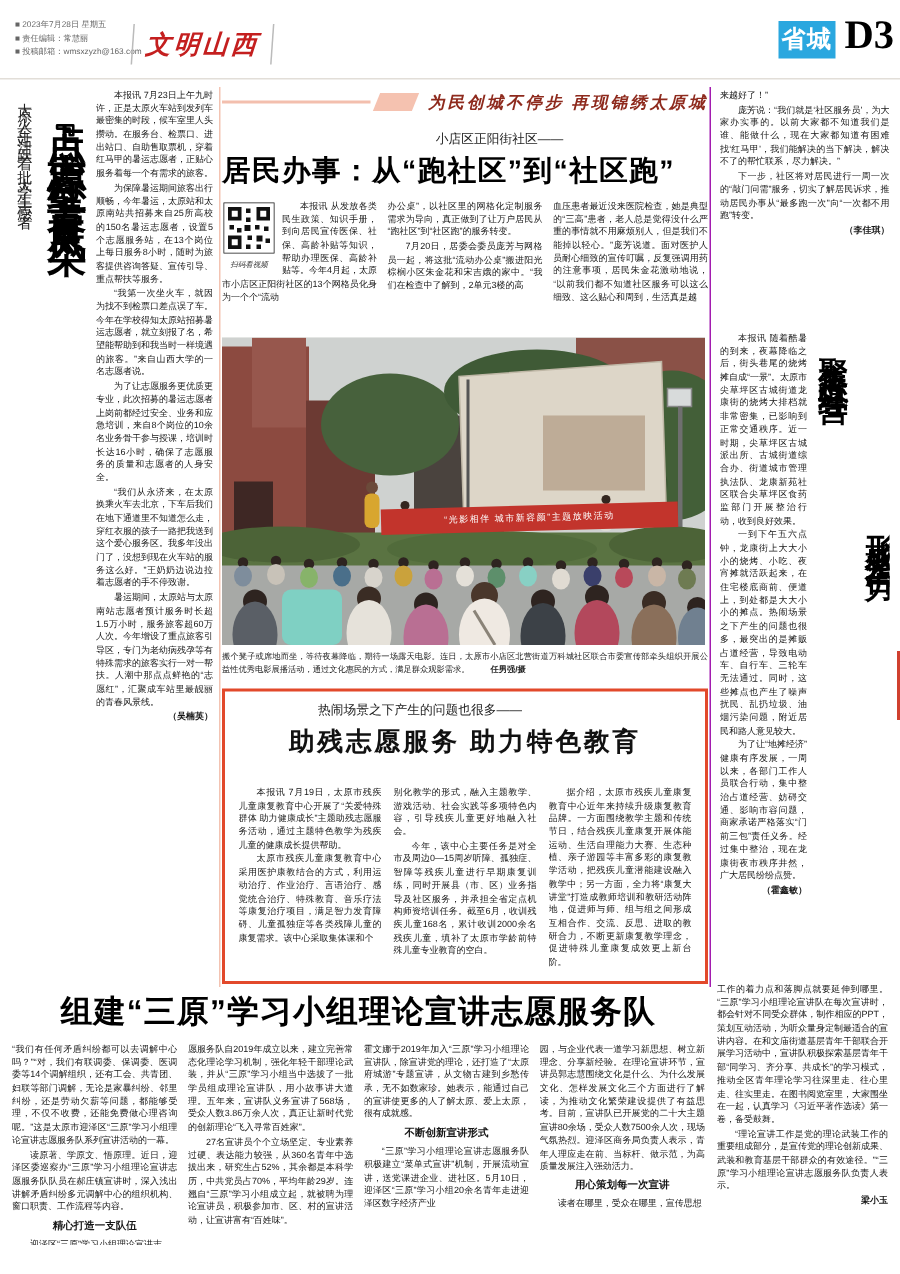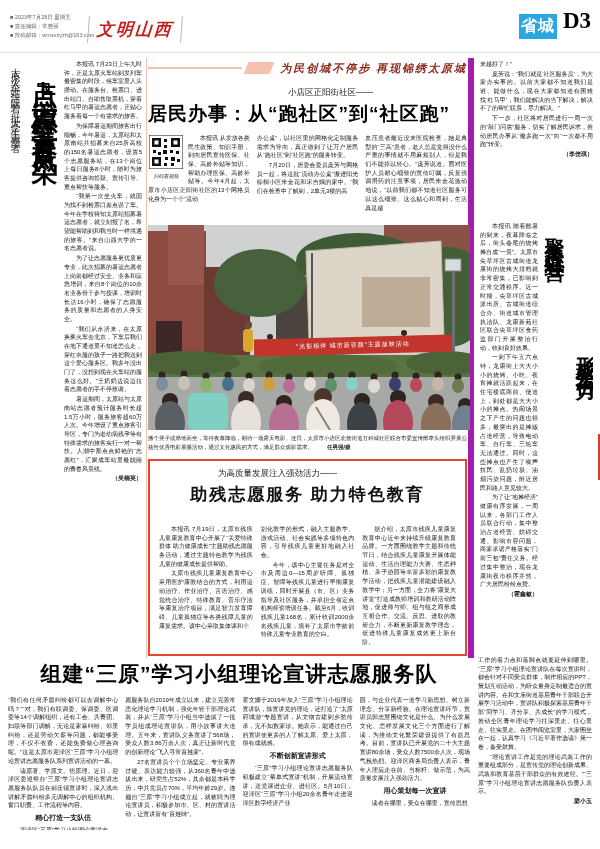--- a/index.html
+++ b/index.html
@@ -6,35 +6,35 @@
   #page{position:relative;width:600px;height:849px;background:#ffffff;overflow:hidden;
         font-family:"Liberation Sans","DejaVu Sans",sans-serif;color:#111;}
   
   .hdr{position:absolute;top:0;left:0;width:600px;height:52px;border-bottom:1px solid #e2ded8;}
   .hdr-info{position:absolute;left:10px;top:13px;font-size:5.5px;line-height:9px;color:#666;}
   .masthead{position:absolute;left:88px;top:16px;padding:2px 8px;border-left:1px solid #bbb;border-right:1px solid #bbb;
             color:#c41f1f;font-family:"Liberation Serif",serif;font-style:italic;font-weight:bold;
             font-size:17px;letter-spacing:2px;transform:skewX(-4deg);}
   .badge{position:absolute;left:519px;top:14px;width:38px;height:25px;background:#2aa7df;color:#fff;
          font-weight:bold;font-size:16px;display:flex;align-items:center;justify-content:center;letter-spacing:1px;}
-  .pageno{position:absolute;left:563px;top:8px;font-family:"Liberation Serif",serif;font-weight:bold;font-size:23px;color:#000;}
+  .pageno{position:absolute;left:563px;top:8px;font-family:"Liberation Serif",serif;font-weight:bold;font-size:27px;color:#000;}
   
   .small{font-size:6px;line-height:1.45;text-align:justify;color:#161616;}
   .small p{margin:0 0 1px;text-indent:2em;}
   .byline{text-align:right;font-weight:bold;font-size:6px;margin-top:1px;}
   .subhead{font-weight:bold;font-size:7px;text-align:center;margin:3px 0;text-indent:0!important;}
   
   .left-col{position:absolute;left:8px;top:60px;width:134px;height:578px;display:flex;gap:5px;overflow:hidden;}
   .v-kicker{writing-mode:vertical-rl;font-size:10px;letter-spacing:5px;color:#222;height:420px;flex:0 0 13px;}
   .v-headline{writing-mode:vertical-rl;font-size:26px;font-weight:bold;letter-spacing:7px;line-height:1.1;
               height:566px;flex:0 0 32px;color:#000;}
   .left-body{flex:1;overflow:hidden;}
   
   .mid-col{position:absolute;left:146px;top:58px;width:328px;height:600px;
-           border-left:1px solid #f3c3b2;border-right:6px solid #a21caf;padding:0 1px;box-sizing:border-box;}
+           border-left:1px solid #f3c3b2;border-right:1px solid #a21caf;padding:0 1px;box-sizing:border-box;}
   .slogan-row{display:flex;align-items:center;height:16px;margin-top:2px;}
   .slogan-line{flex:1;height:2px;background:#f3bfae;}
   .slogan-trap{width:26px;height:12px;background:#f5c2b0;transform:skewX(-22deg);margin:0 8px 0 4px;}
   .slogan-text{font-size:11px;font-weight:bold;font-style:italic;color:#8e2a1d;letter-spacing:2px;
                font-family:"Liberation Serif",serif;white-space:nowrap;}
   .kicker1{margin:11px 0 2px 46px;font-size:8.5px;color:#222;text-align:center;}
   .headline1{text-align:left;font-size:19px;font-weight:bold;letter-spacing:1px;color:#000;margin-top:2px;}
   .cols3{display:flex;gap:7px;margin-top:7px;height:84px;overflow:hidden;}
   .ncol{flex:1;overflow:hidden;}
   .qr-block{float:left;width:36px;margin:1px 4px 1px 0;text-align:center;}
@@ -220,21 +220,21 @@
         <circle cx="288" cy="177" r="8" fill="#3a2c24"></circle>
           <ellipse cx="288" cy="200" rx="15" ry="22" fill="#8a6f5a"></ellipse>
         <circle cx="317" cy="180" r="7" fill="#2e2420"></circle>
           <ellipse cx="317" cy="200" rx="13" ry="20" fill="#708090"></ellipse>
       </svg>
       <div class="photo-banner">“光影相伴 城市新容颜”主题放映活动</div>
     </div>
     <p class="caption"><span>搬个凳子或席地而坐，等待夜幕降临，期待一场露天电影。连日，太原市小店区北营街道万科城社区联合市委宣传部牵头组织开展公益性优秀电影展播活动，通过文化惠民的方式，满足群众观影需求。</span><span class="credit">任男强/摄</span></p>
 
     <div class="red-box">
-      <div class="kicker2">为高质量发展注入强劲活力——</div>
+      <div class="kicker2">热闹场景之下产生的问题也很多——</div>
       <div class="headline2">助残志愿服务 助力特色教育</div>
       <div class="cols3b small">
         <div class="ncol">
           <p>本报讯 7月19日，太原市残疾儿童康复教育中心开展了“关爱特殊群体 助力健康成长”主题助残志愿服务活动，通过主题特色教学为残疾儿童的健康成长提供帮助。</p>
           <p>太原市残疾儿童康复教育中心采用医护康教结合的方式，利用运动治疗、作业治疗、言语治疗、感觉统合治疗、特殊教育、音乐疗法等康复治疗项目，满足智力发育障碍、儿童孤独症等各类残障儿童的康复需求。该中心采取集体课和个</p>
         </div>
         <div class="ncol">
           <p style="text-indent:0">别化教学的形式，融入主题教学、游戏活动、社会实践等多项特色内容，引导残疾儿童更好地融入社会。</p>
           <p>今年，该中心主要任务是对全市及周边0—15周岁听障、孤独症、智障等残疾儿童进行早期康复训练，同时开展县（市、区）业务指导及社区服务，并承担全省定点机构师资培训任务。截至6月，收训残疾儿童168名，累计收训2000余名残疾儿童，填补了太原市学龄前特殊儿童专业教育的空白。</p>
         </div>

